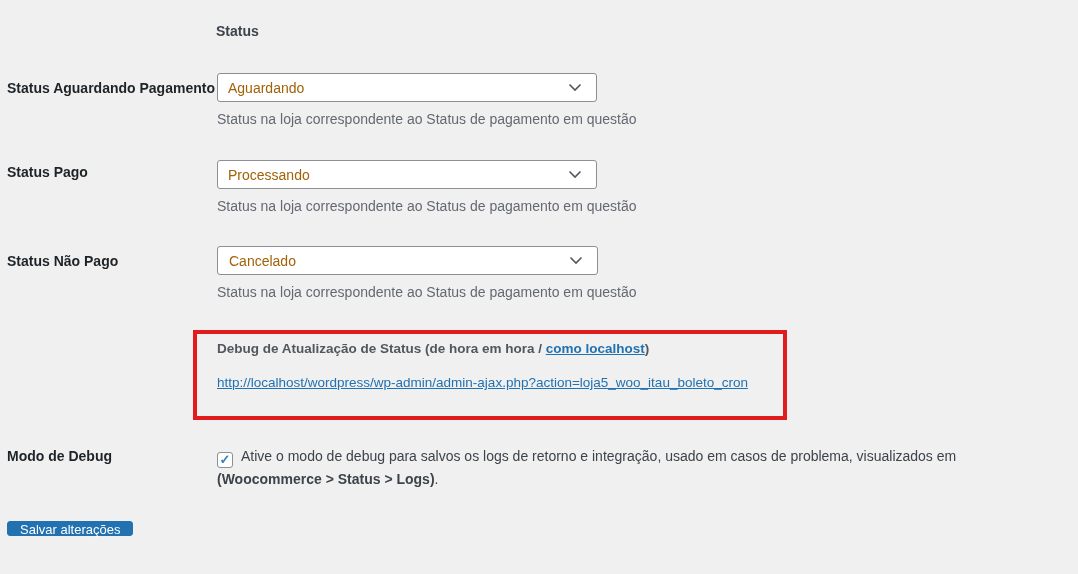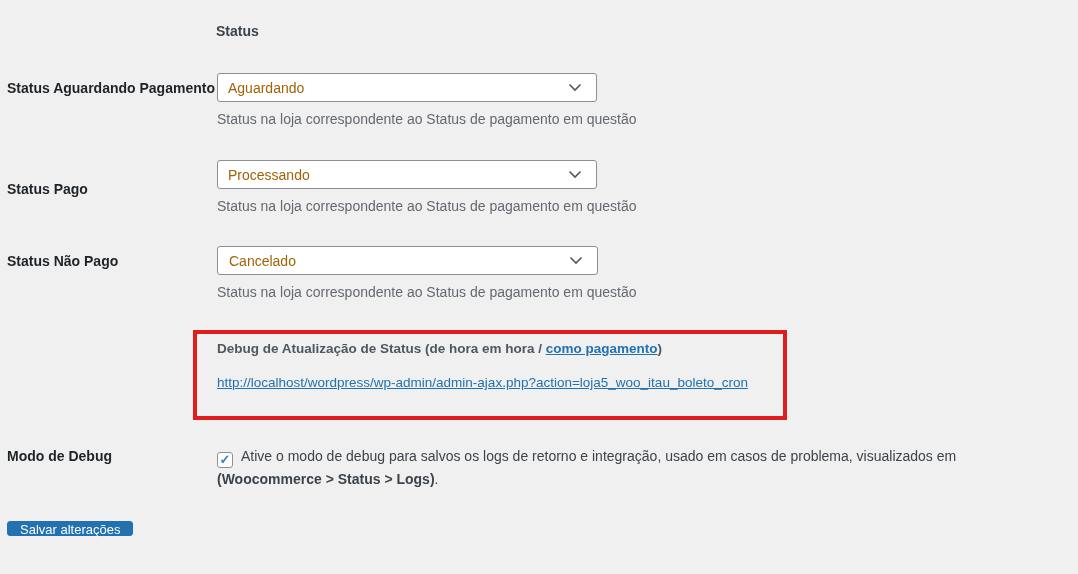--- a/index.html
+++ b/index.html
@@ -154,21 +154,21 @@
   <div class="wp-select" style="top:73px;">
     <span class="sel-value">Aguardando</span>
     <span class="chev">
       <svg width="14" height="9" viewBox="0 0 14 9">
           <path d="M1.5 1.5 L7 7 L12.5 1.5" fill="none" stroke="#50575e" stroke-width="1.6"></path>
         </svg>
     </span>
   </div>
   <div class="row-desc" style="top:110px;">Status na loja correspondente ao Status de pagamento em questão</div>
 
-  <div class="row-label" style="top:181px;text-align:right;">Status Pago</div>
+  <div class="row-label" style="top:164px;text-align:right;">Status Pago</div>
   <div class="wp-select" style="top:160px;gap:24px;">
     <span class="sel-value">Processando</span>
     <span class="chev">
       <svg width="14" height="9" viewBox="0 0 14 9">
           <path d="M1.5 1.5 L7 7 L12.5 1.5" fill="none" stroke="#50575e" stroke-width="1.6"></path>
         </svg>
     </span>
   </div>
   <div class="row-desc" style="top:197px;">Status na loja correspondente ao Status de pagamento em questão</div>
 
@@ -178,21 +178,21 @@
     <span class="chev">
       <svg width="14" height="9" viewBox="0 0 14 9">
           <path d="M1.5 1.5 L7 7 L12.5 1.5" fill="none" stroke="#50575e" stroke-width="1.6"></path>
         </svg>
     </span>
   </div>
   <div class="row-desc" style="top:283px;">Status na loja correspondente ao Status de pagamento em questão</div>
 
   <div class="cron-box">
     <div class="cron-title">
-      <span>Debug de Atualização de Status (de hora em hora / </span><a>como pagamento</a><span>)</span>
+      <span>Debug de Atualização de Status (de hora em hora / </span><a>como localhost</a><span>)</span>
     </div>
     <div class="cron-url">
       <a>http://localhost/wordpress/wp-admin/admin-ajax.php?action=loja5_woo_itau_boleto_cron</a>
     </div>
   </div>
 
   <div class="debug-label">Modo de Debug</div>
   <div class="debug-content">
     <span class="wp-checkbox"><span class="check-mark">✓</span></span><span>Ative o modo de debug para salvos os logs de retorno e integração, usado em casos de problema, visualizados em </span><strong>(Woocommerce &gt; Status &gt; Logs)</strong><span>.</span>
   </div>

